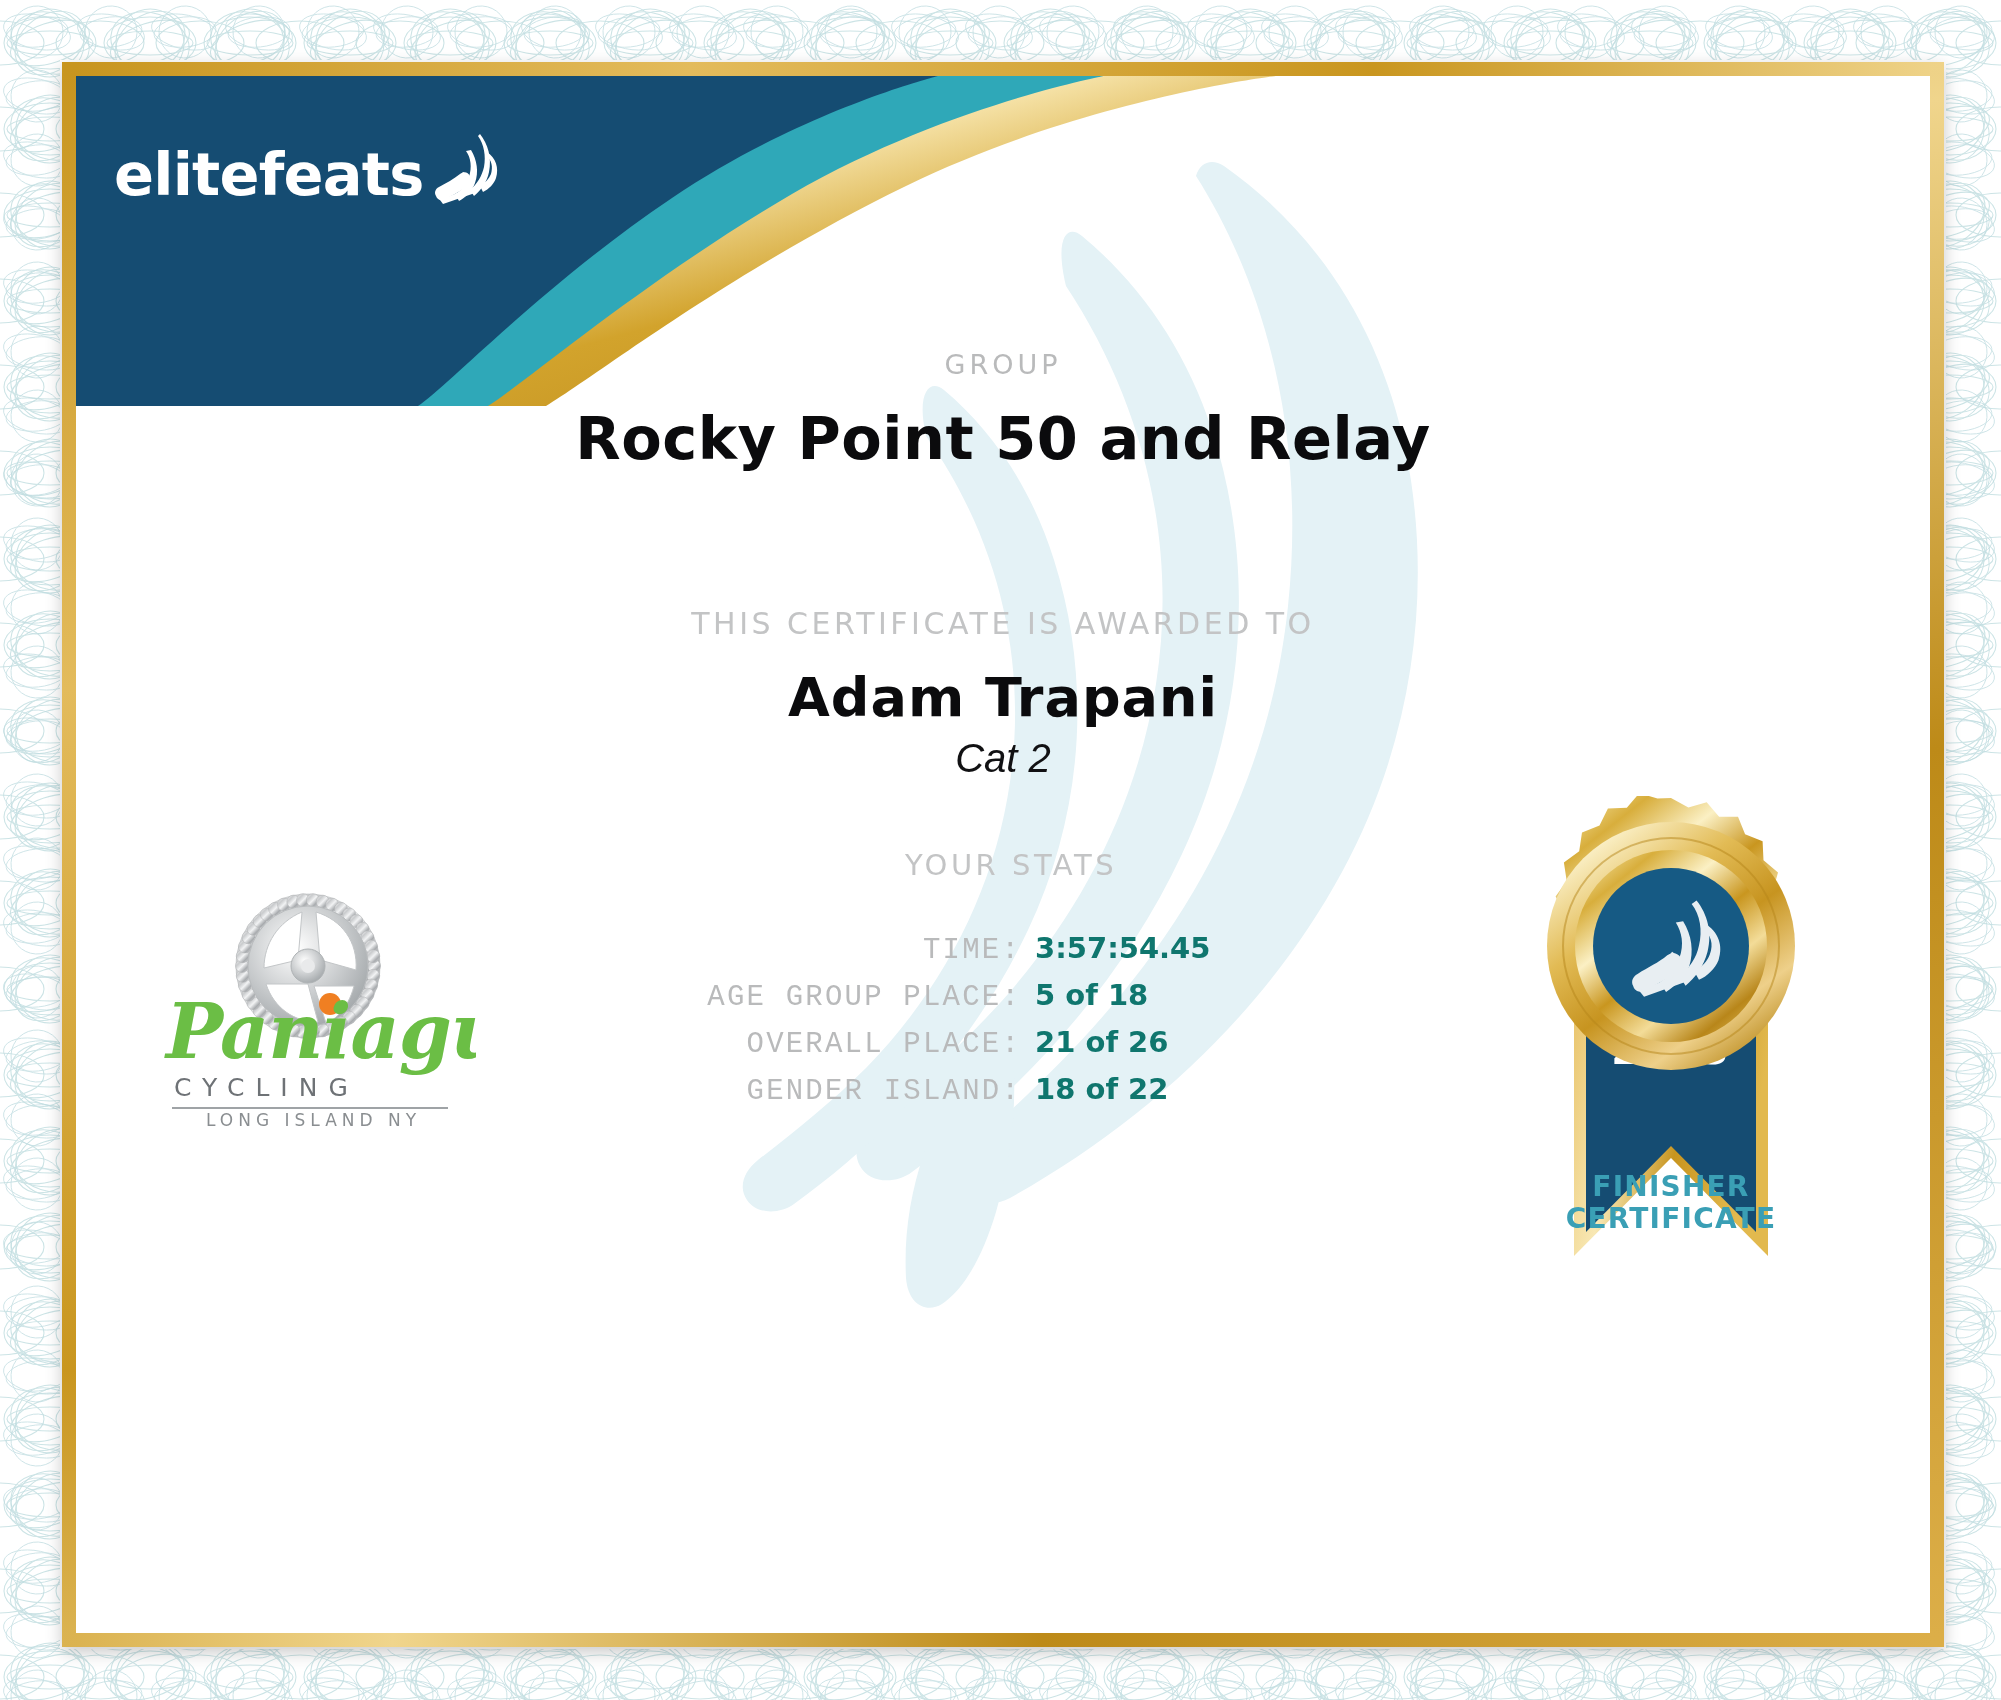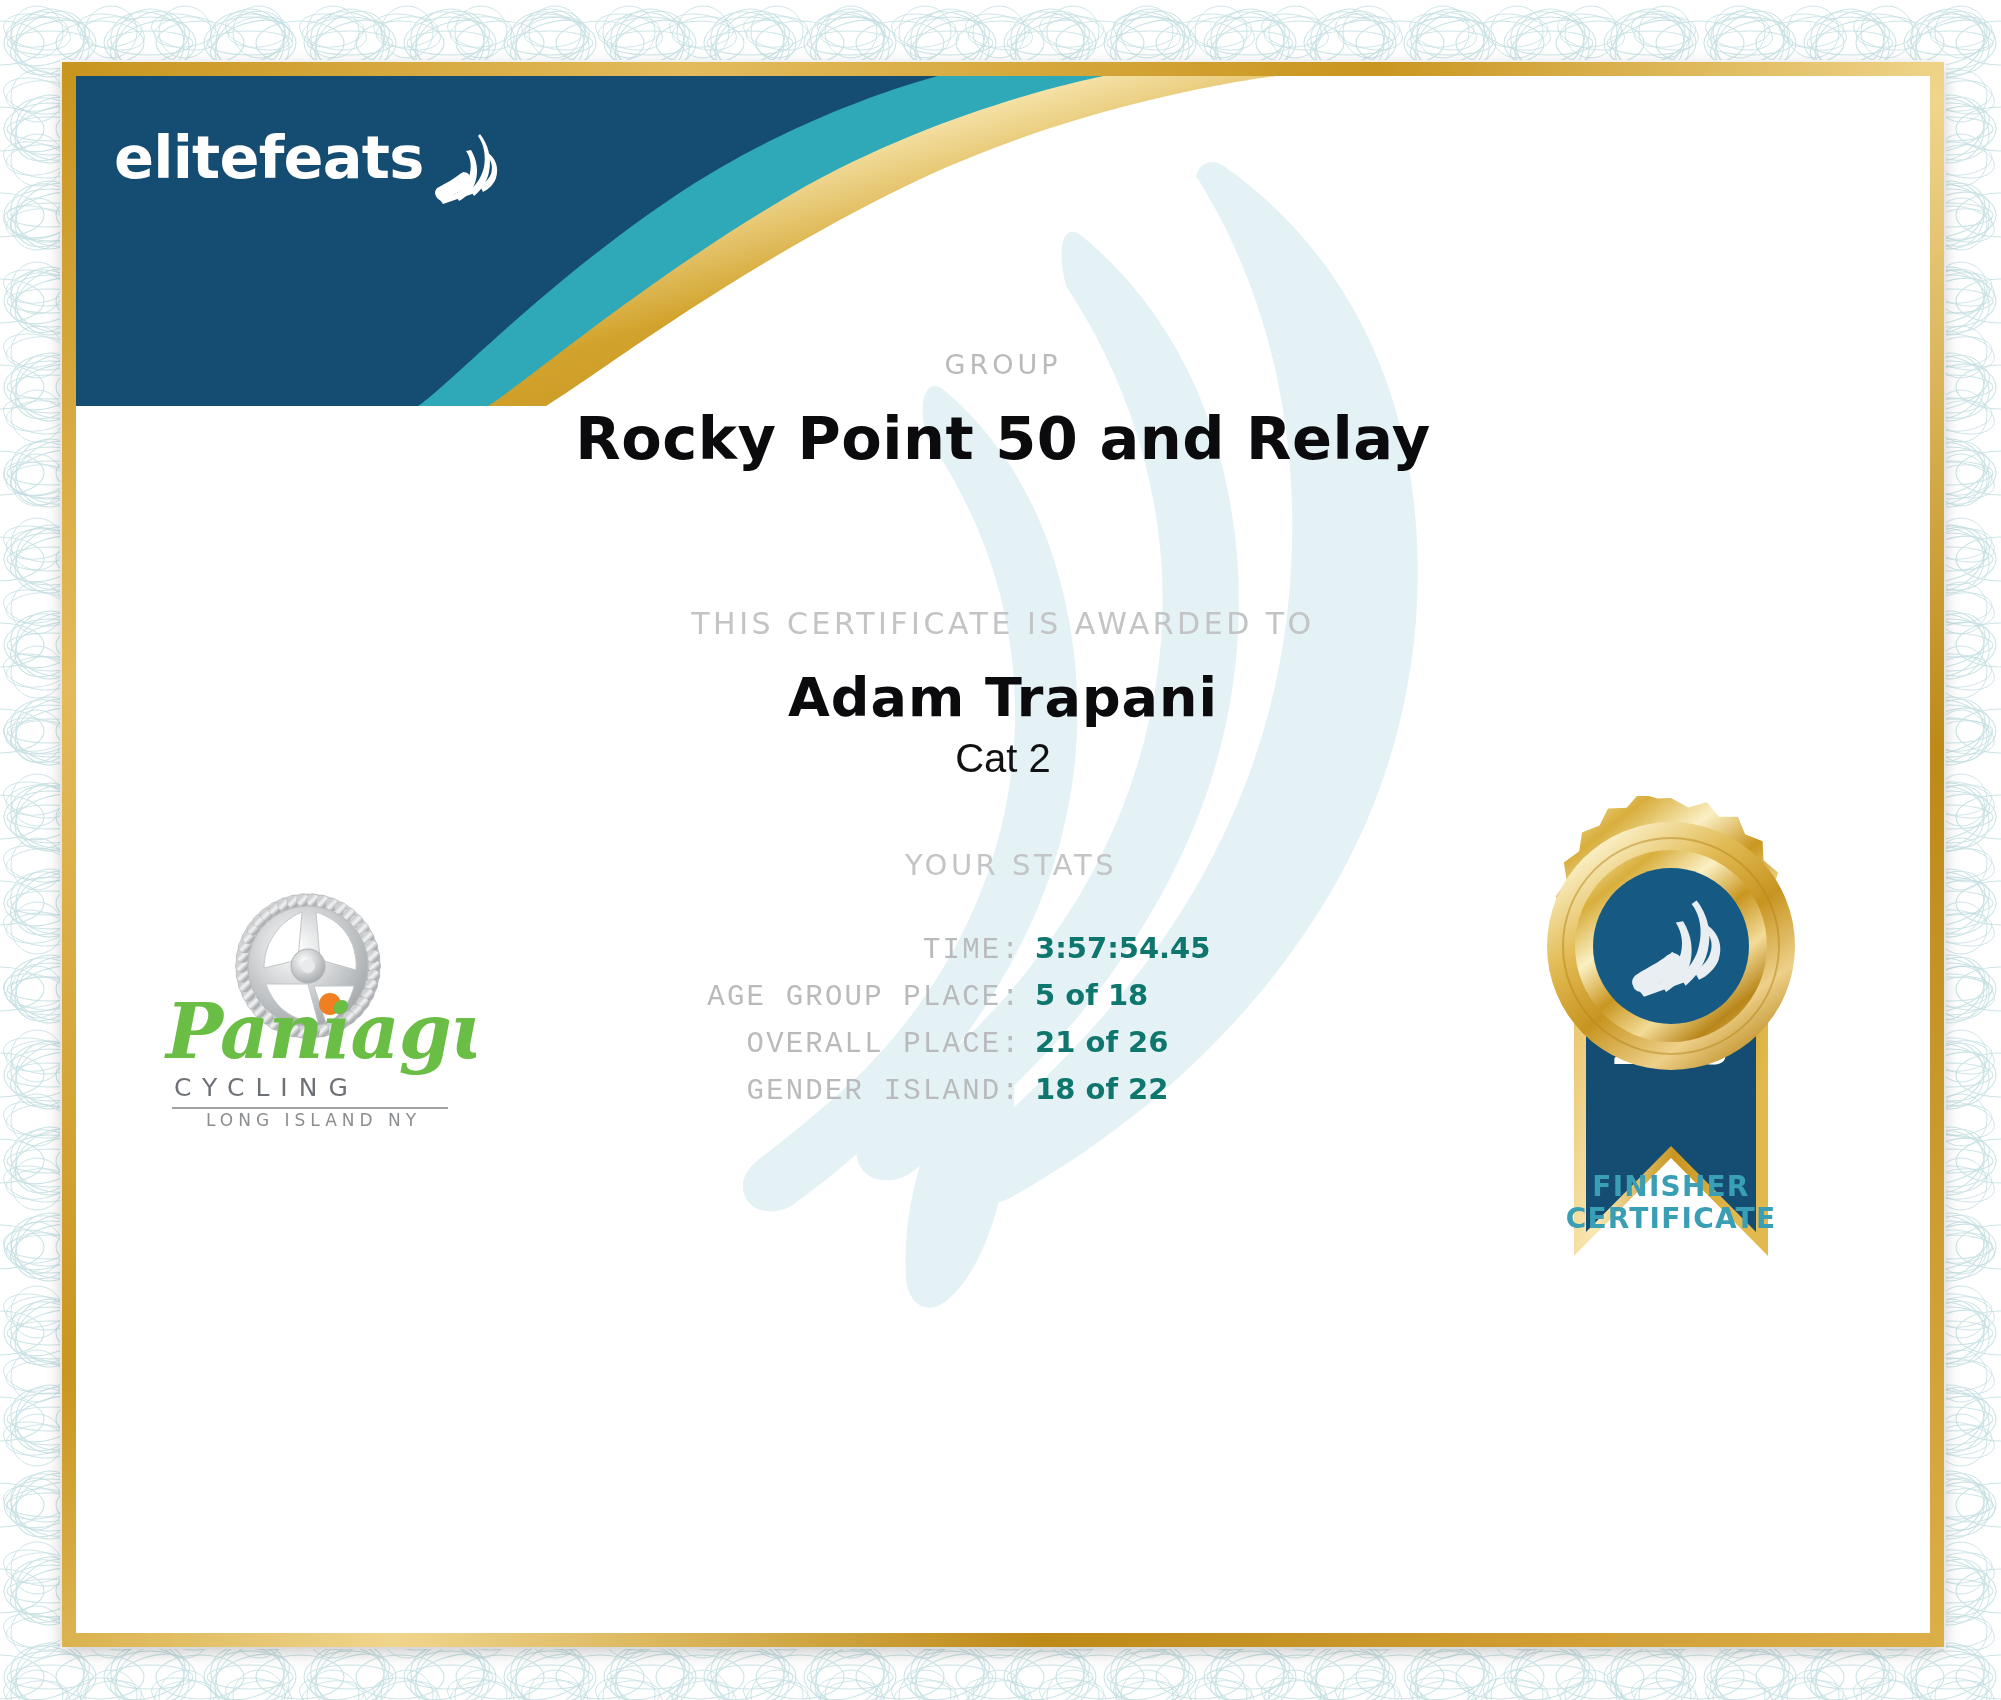--- a/index.html
+++ b/index.html
@@ -67,21 +67,21 @@
     height: 330px;
     z-index: 2;
   }
 
   .brand-logo {
     position: absolute;
     left: 38px;
     top: 52px;
     z-index: 5;
     display: flex;
-    align-items: flex-start;
+    align-items: flex-end;
     gap: 2px;
   }
   .brand-wordmark {
     font-family: "DejaVu Sans", sans-serif;
     font-size: 59px;
     font-weight: 700;
     color: #ffffff;
     letter-spacing: -0.8px;
     line-height: 1;
   }
@@ -145,20 +145,21 @@
 
   .recipient-sub {
     position: absolute;
     left: 0; right: 0;
     top: 660px;
     text-align: center;
     font-family: "Liberation Sans", sans-serif;
     font-weight: 400;
     font-size: 40px;
     color: #111113;
+    font-style: italic;
   }
 
   .stats-label {
     position: absolute;
     left: 16px; right: 0;
     top: 772px;
     font-size: 29px;
     letter-spacing: 3.5px;
     color: #c3c4c5;
   }

